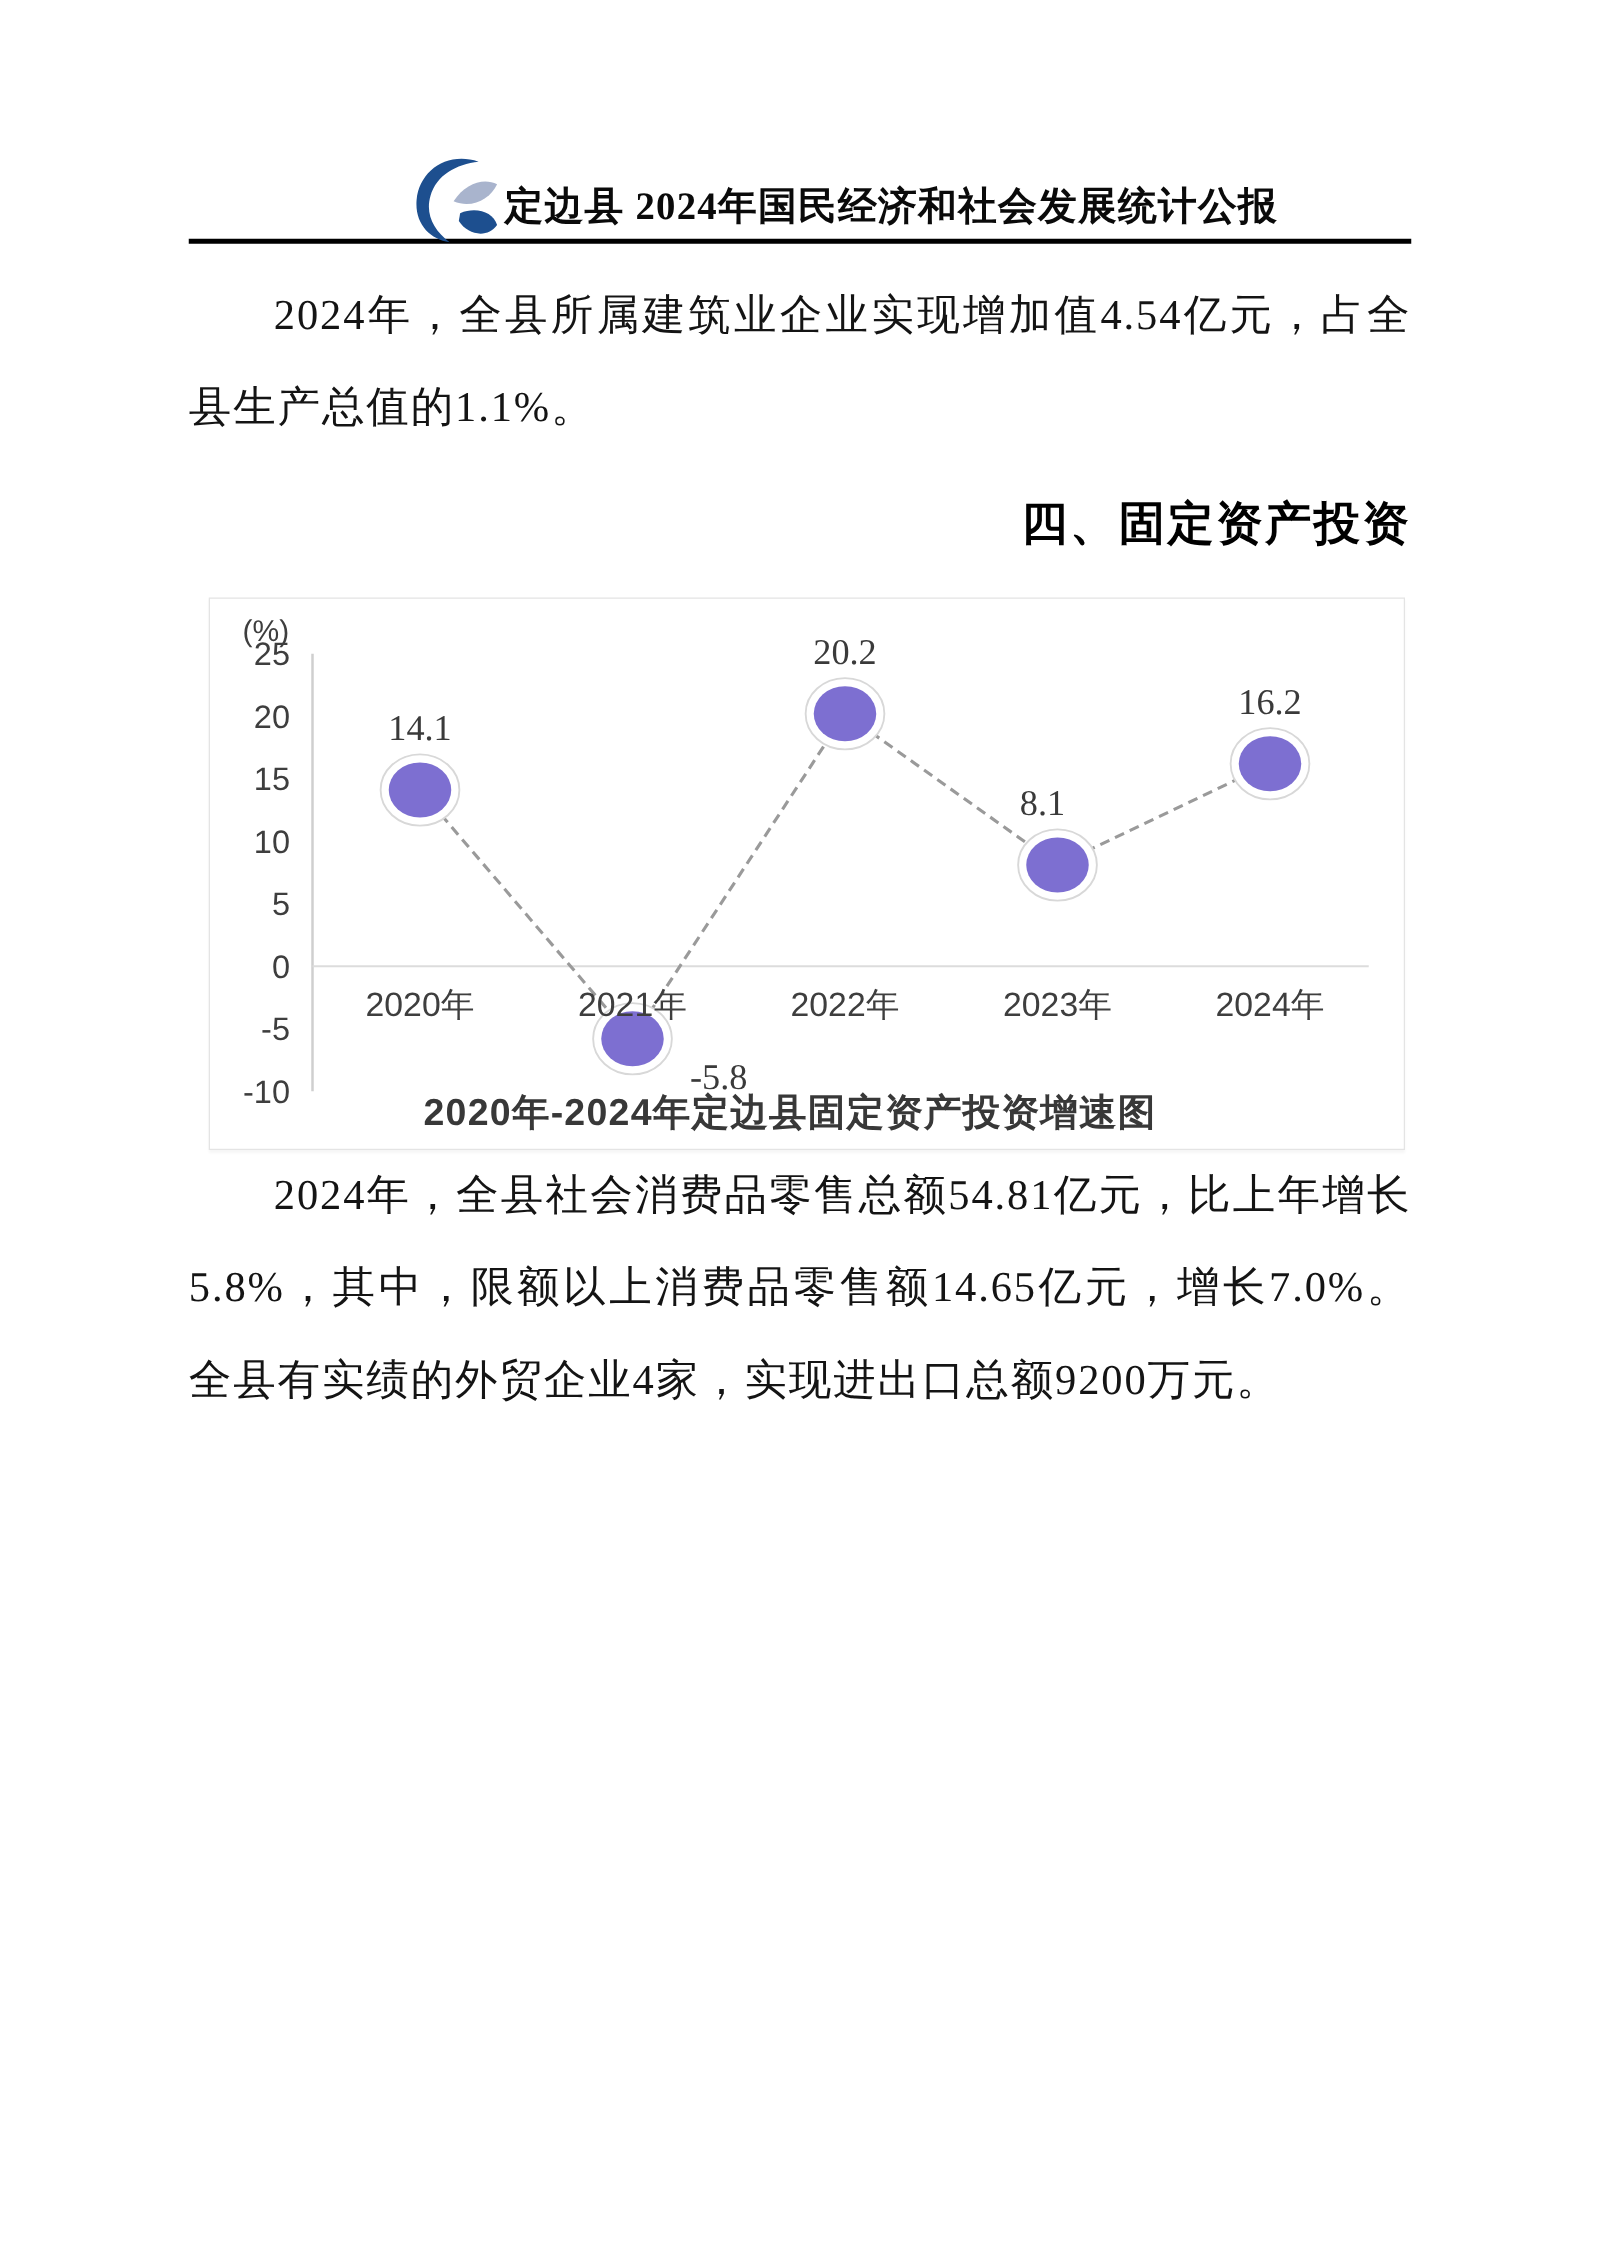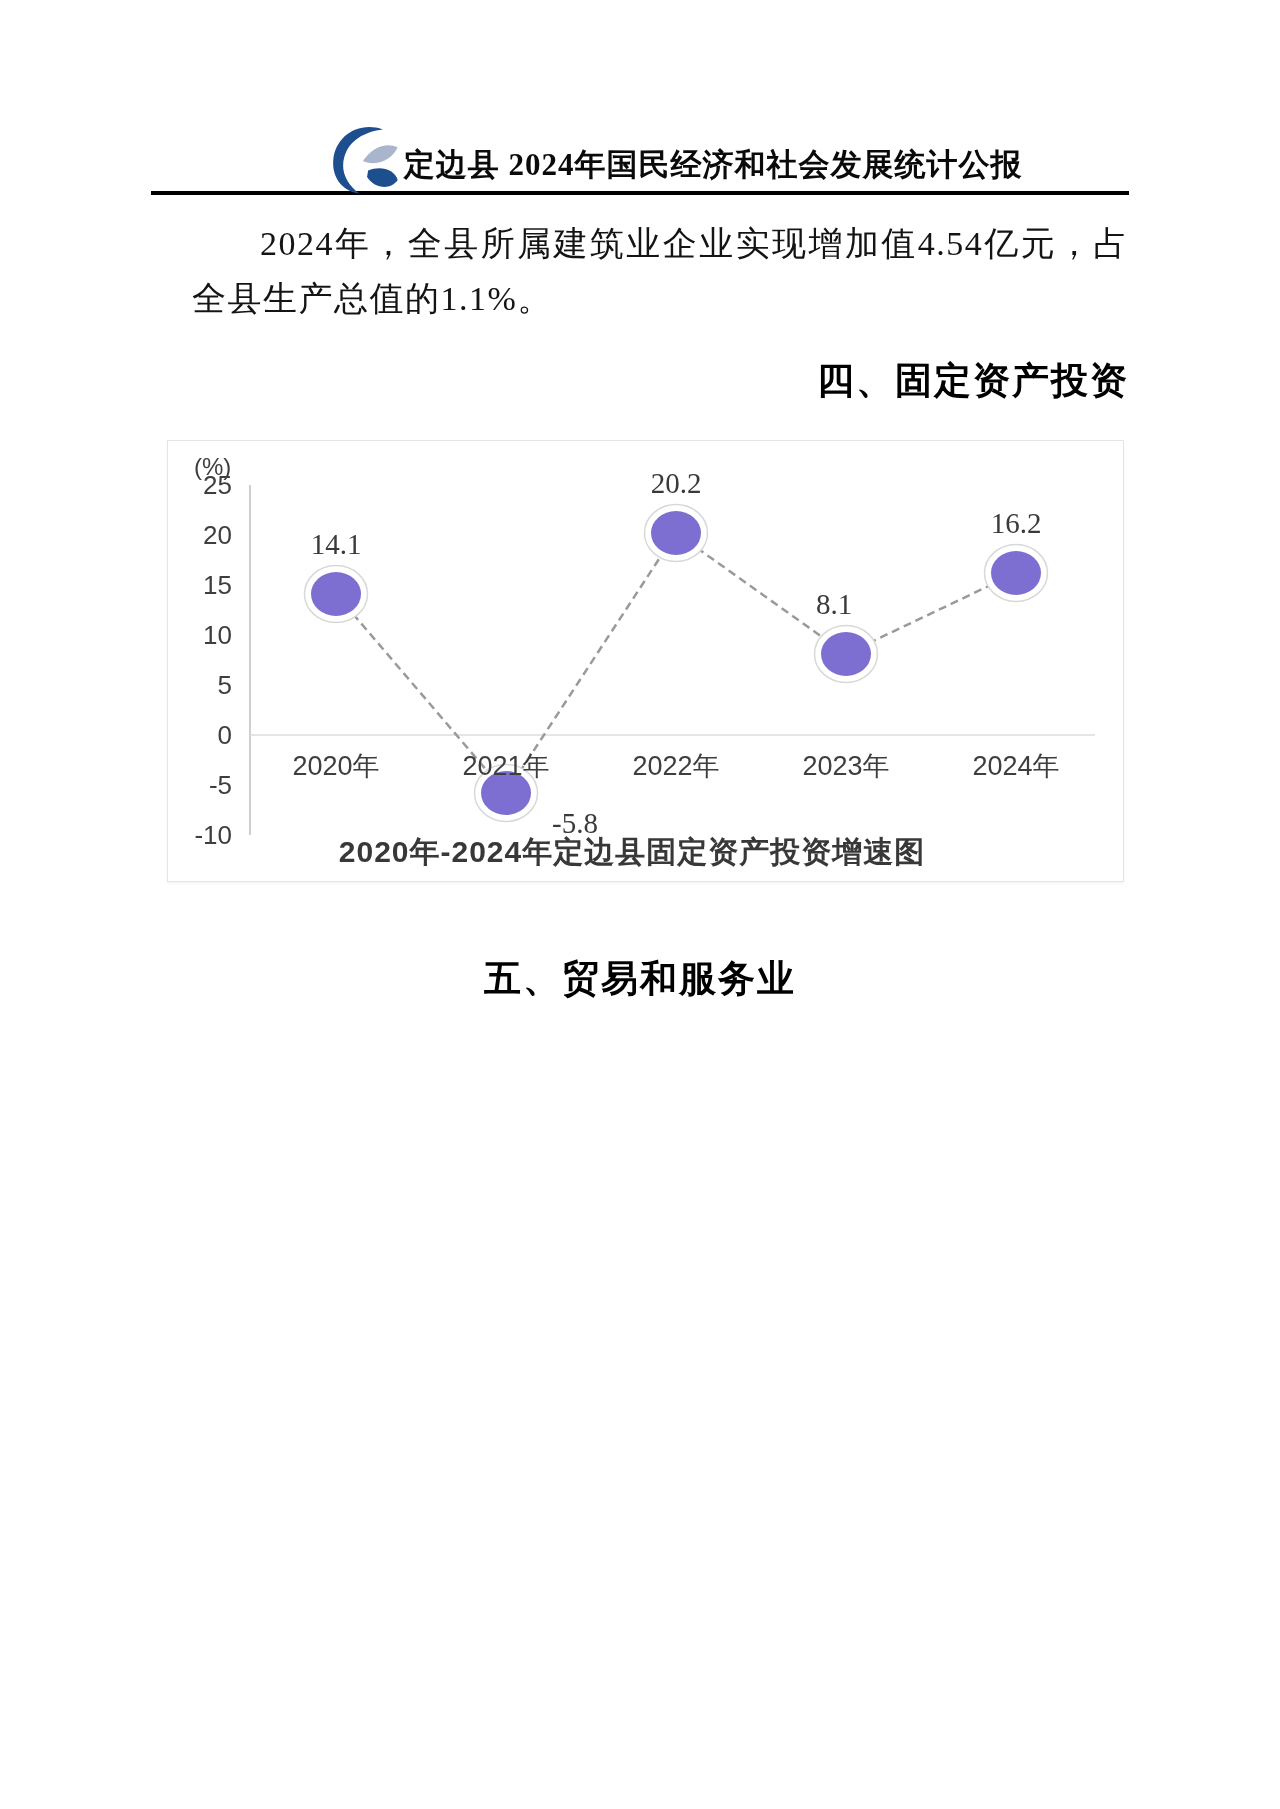--- a/index.html
+++ b/index.html
@@ -11,21 +11,21 @@
   .content { width:978px; margin-left:151px; }
 
   
   .header { padding-top:124px; }
   .header-inner { display:flex; align-items:flex-end; justify-content:center; margin-left:70px; }
   .logo { width:76px; height:72px; flex:0 0 auto; margin-bottom:-10px; }
   .header-title { font-size:31px; font-weight:bold; letter-spacing:1px; color:#0a0a0a; white-space:nowrap; }
   .header-rule { border-top:4px solid #000; margin-top:5px; }
 
   
-  .para { font-size:34px; line-height:55px; letter-spacing:1.5px; text-align:justify; text-indent:2em; color:#141414;margin-left:41px; }
+  .para { font-size:34px; line-height:74px; letter-spacing:1.5px; text-align:justify; text-indent:2em; color:#141414; }
   .p1 { margin-top:21px; }
   .section-heading {
     font-family:"Liberation Sans","DejaVu Sans",sans-serif; font-weight:700;
     font-size:37px; color:#000; text-align:center; letter-spacing:2px;
   }
   .h4 { margin:30px 0 34px;text-align:right; }
   .h5 { margin:72px 0 62px; }
 
   
   .chart-card {
@@ -100,19 +100,19 @@
           <text x="848" y="92" class="dlabel" text-anchor="middle">16.2</text>
           <text x="168" y="334" class="year" text-anchor="middle">2020年</text>
           <text x="338" y="334" class="year" text-anchor="middle">2021年</text>
           <text x="508" y="334" class="year" text-anchor="middle">2022年</text>
           <text x="678" y="334" class="year" text-anchor="middle">2023年</text>
           <text x="848" y="334" class="year" text-anchor="middle">2024年</text>
           <text x="464" y="421" class="ctitle" text-anchor="middle">2020年-2024年定边县固定资产投资增速图</text>
         </svg>
     </figure>
 
-    <h2 class="section-heading h5">五、贸易和服务业</h2>
 
+    <p class="para">2024年，全县社会消费品零售总额54.81亿元，比上年增长5.8%，其中，限额以上消费品零售额14.65亿元，增长7.0%。全县有实绩的外贸企业4家，实现进出口总额9200万元。</p>
 
   </div>
 
   <div class="page-number">– 7 –</div>
 </div>
 
 </body></html>

